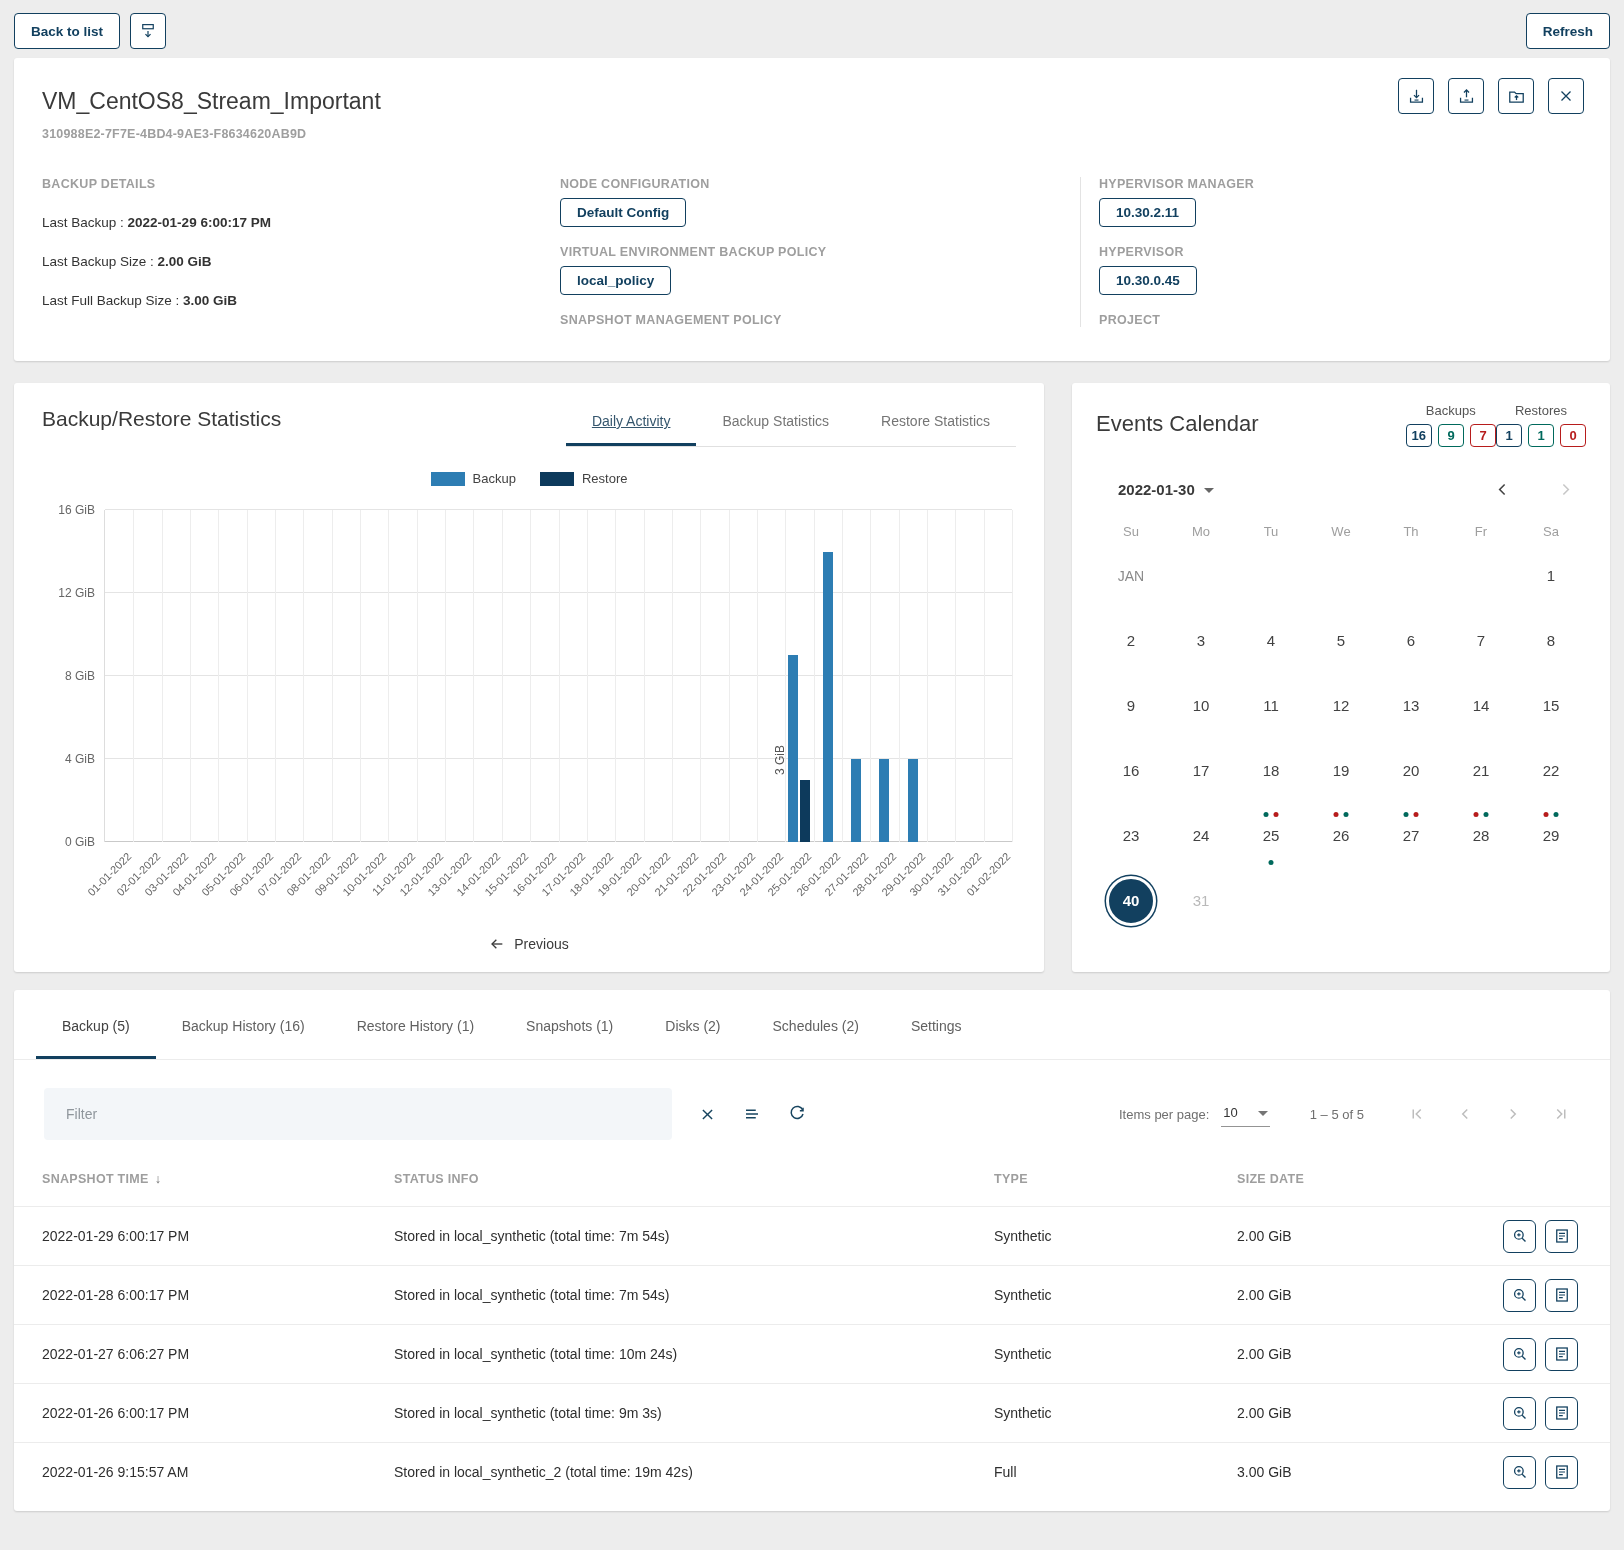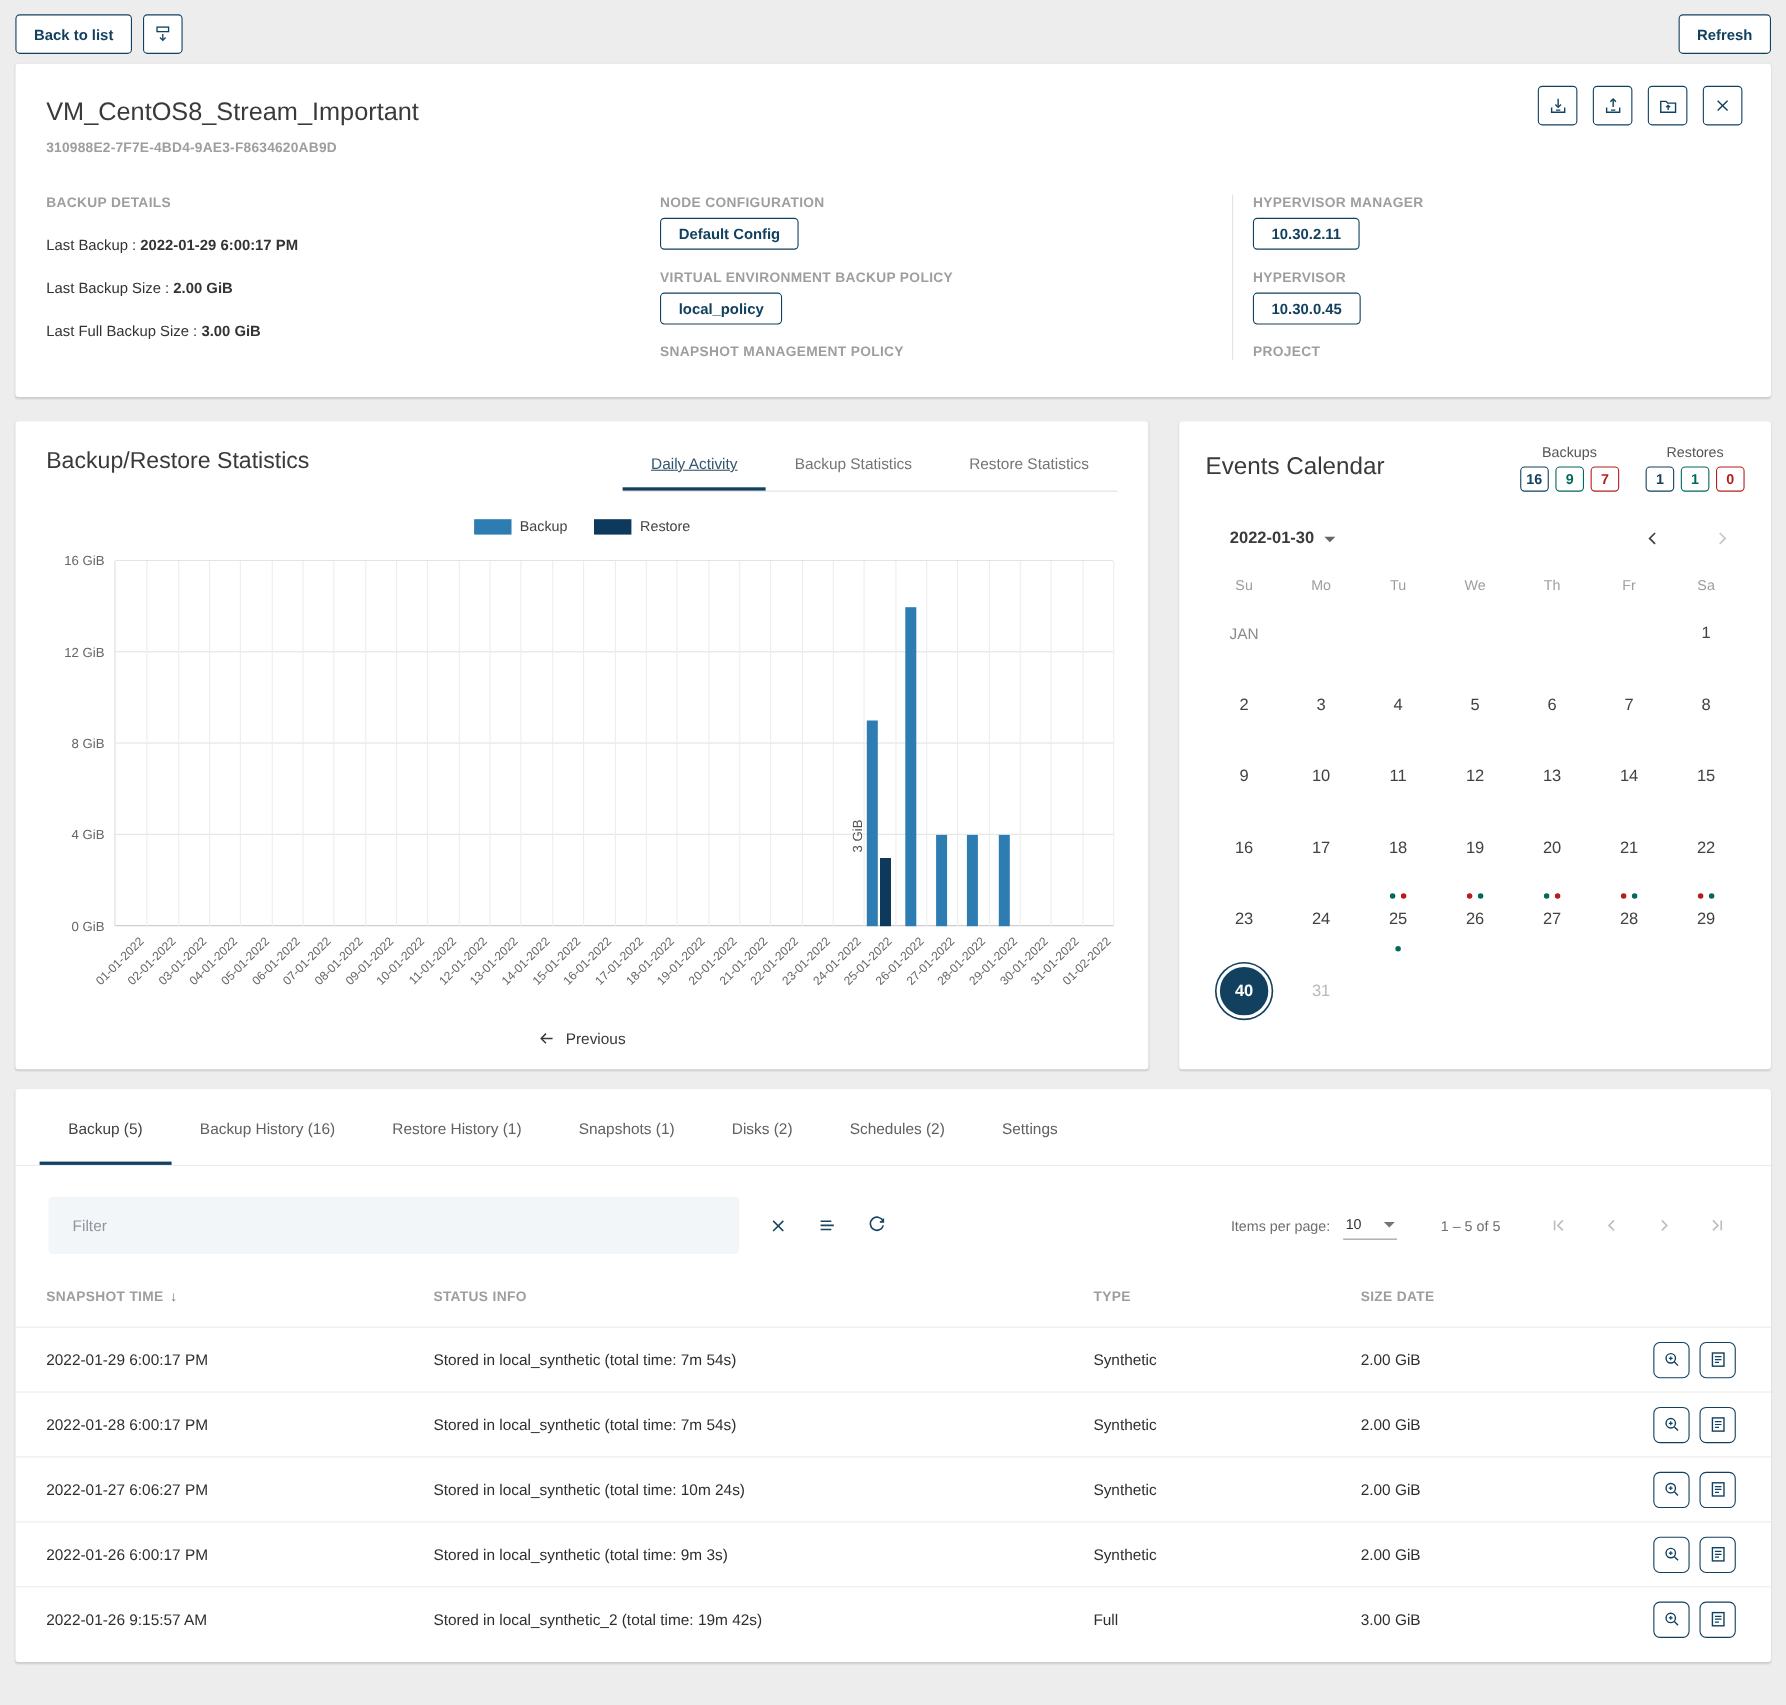--- a/index.html
+++ b/index.html
@@ -16,21 +16,21 @@
   .icon-btn{width:36px;height:36px;background:#fff;border:1px solid var(--navy);border-radius:4px;color:var(--navy);
        display:inline-flex;align-items:center;justify-content:center;cursor:pointer;padding:0;}
   .spacer{flex:1;}
   
   #details-card{margin:2px 14px 0;padding:22px 28px 34px;position:relative;}
   .details-actions{position:absolute;top:20px;right:26px;display:flex;gap:14px;}
   .vm-title{font-size:23px;font-weight:400;color:#3a3a3a;margin:8px 0 12px;}
   .uuid{font-size:12.5px;font-weight:700;color:#9e9e9e;letter-spacing:.2px;}
   .details-cols{display:flex;margin-top:36px;}
   .col-backup{width:518px;}
-  .col-policies{width:520px;margin-left:40px;}
+  .col-policies{width:520px;}
   .col-hv{border-left:1px solid #e3e3e3;padding-left:18px;flex:1;}
   .sec-h{font-size:12.5px;font-weight:700;color:#9e9e9e;letter-spacing:.3px;}
   .kv{font-size:13.5px;color:#333;margin-top:24px;}
   .kv b{font-weight:700;}
   .chip{display:inline-block;border:1px solid var(--navy);border-radius:4px;color:var(--navy);background:#fff;
         font-weight:700;font-size:13.5px;padding:6px 16px;margin:7px 0 12px;cursor:pointer;}
   .pol-gap{margin-top:6px;}
   
   .mid-row{display:flex;gap:28px;margin:22px 14px 0;align-items:stretch;}
   #stats-card{flex:0 0 1030px;padding:18px 28px 14px;}
@@ -50,21 +50,21 @@
   .ylab{position:absolute;right:calc(100% + 10px);font-size:12px;color:#666;transform:translateY(50%);white-space:nowrap;}
   .bar{position:absolute;bottom:0;width:10px;}
   .bar-label{position:absolute;font-size:12px;color:#555;transform:rotate(-90deg);transform-origin:0 100%;white-space:nowrap;line-height:13px;}
   .xaxis{position:relative;height:88px;margin-left:62px;}
   .xlab{position:absolute;top:8px;font-size:11px;color:#666;white-space:nowrap;
         transform:translateX(-100%) rotate(-45deg);transform-origin:100% 0;}
   .prev{display:flex;justify-content:center;align-items:center;gap:9px;font-size:14px;color:#3a3a3a;cursor:pointer;padding:6px;margin-top:0;}
   
   .cal-head{display:flex;justify-content:space-between;align-items:flex-start;}
   .cal-title{font-size:22px;font-weight:400;color:#3a3a3a;margin-top:10px;}
-  .cal-badges{display:flex;gap:24px;margin-top:2px;}
+  .cal-badges{display:flex;margin-top:2px;}
   .badge-group{text-align:center;}
   .badge-group .lbl{font-size:13px;color:#555;margin-bottom:6px;}
   .badges{display:flex;gap:6px;}
   .badge{min-width:26px;height:23px;padding:0 5px;border:1.5px solid;border-radius:4px;background:#fff;
          display:flex;align-items:center;justify-content:center;font-size:13px;font-weight:700;}
   .badge.navy{color:var(--navy);border-color:var(--navy);}
   .badge.green{color:var(--green);border-color:var(--green);}
   .badge.red{color:var(--red);border-color:var(--red);}
   .cal-controls{display:flex;justify-content:space-between;align-items:center;margin-top:34px;padding:0 12px 0 22px;}
   .cal-date{font-size:15px;font-weight:700;color:#3a3a3a;display:flex;align-items:center;gap:9px;cursor:pointer;}

